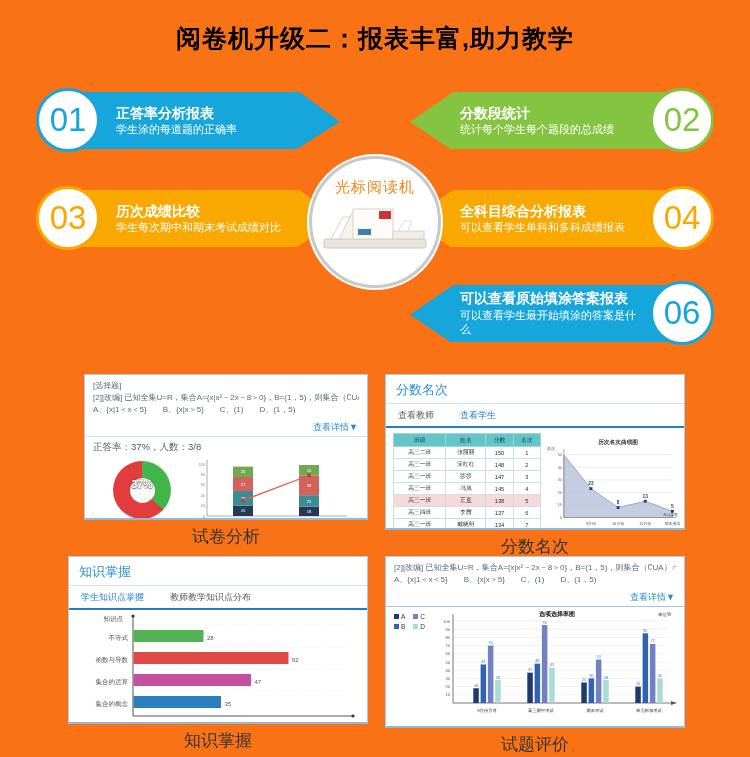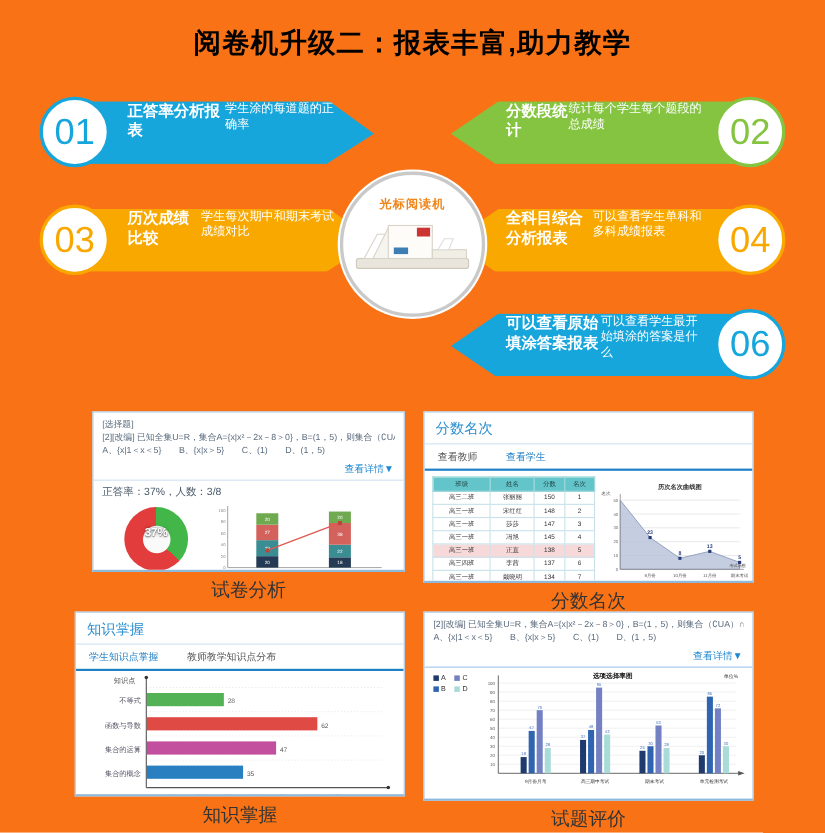--- a/index.html
+++ b/index.html
@@ -12,42 +12,42 @@
 
   
   .diagram { position:absolute; top:62px; left:0; width:750px; height:304px; }
   .feat { position:absolute; width:312px; height:66px; }
   .feat .circle { position:absolute; top:0; width:64px; height:64px; border-radius:50%;
     background:#fff; display:flex; align-items:center; justify-content:center;
     font-size:33px; z-index:2; }
   .feat.left  .circle { left:0; }
   .feat.right .circle { right:0; }
   .feat .banner { position:absolute; top:4px; height:57px; width:270px; color:#fff;
-    display:flex; flex-direction:row; justify-content:center; z-index:1; }
+    display:flex; flex-direction:column; justify-content:center; z-index:1; }
   .feat.left  .banner { left:34px;  padding-left:46px; padding-right:26px;
     clip-path:polygon(0 0, 85% 0, 100% 52%, 84% 100%, 0 100%); }
   .feat.right .banner { right:34px; padding-left:50px; padding-right:38px;
     clip-path:polygon(16% 0, 100% 0, 100% 100%, 15% 100%, 0 52%); }
   .b-title { font-size:14px; font-weight:bold; line-height:1.25; }
   .b-desc  { font-size:11px; line-height:1.3; }
   .f-blue   .banner { background:#17a6dc; }
   .f-blue   .circle { border:3px solid #17a6dc; color:#17a6dc; }
   .f-green  .banner { background:#85c440; }
   .f-green  .circle { border:3px solid #85c440; color:#85c440; }
   .f-orange .banner { background:#f9a800; }
   .f-orange .circle { border:3px solid #f9a800; color:#f9a800; }
   #feat1 { left:36px;  top:26px; }   #feat2 { right:36px; top:26px; }
   #feat3 { left:36px;  top:124px; }  #feat4 { right:36px; top:124px; }
   #feat5 { left:36px;  top:219px; }  #feat6 { right:36px; top:219px; }
 
   .hub { position:absolute; left:50%; top:94px; transform:translateX(-50%);
     width:132px; height:132px; border-radius:50%; background:#fff;
     border:3px solid #c9c9c9; z-index:3; text-align:center;
     box-shadow:0 0 0 2px #fff; }
-  .hub-label { color:#f08519; font-weight:bold; font-size:11px; margin-top:19px; letter-spacing:1px; }
+  .hub-label { color:#f08519; font-weight:normal; font-size:15px; margin-top:19px; letter-spacing:1px; }
 
   
   .panel { position:absolute; width:300px; }
   #panel-paper     { left:68px;  top:374px;padding-left:16px; }
   #panel-rank      { left:385px; top:374px; }
   #panel-knowledge { left:68px;  top:556px; }
   #panel-question  { left:385px; top:556px; }
   .pbox { background:#fff; border:1px solid #a9cbe7; border-bottom:2px solid #8fb9dc; overflow:hidden; }
   #panel-paper .pbox { height:146px; }
   #panel-rank .pbox { height:156px; }

